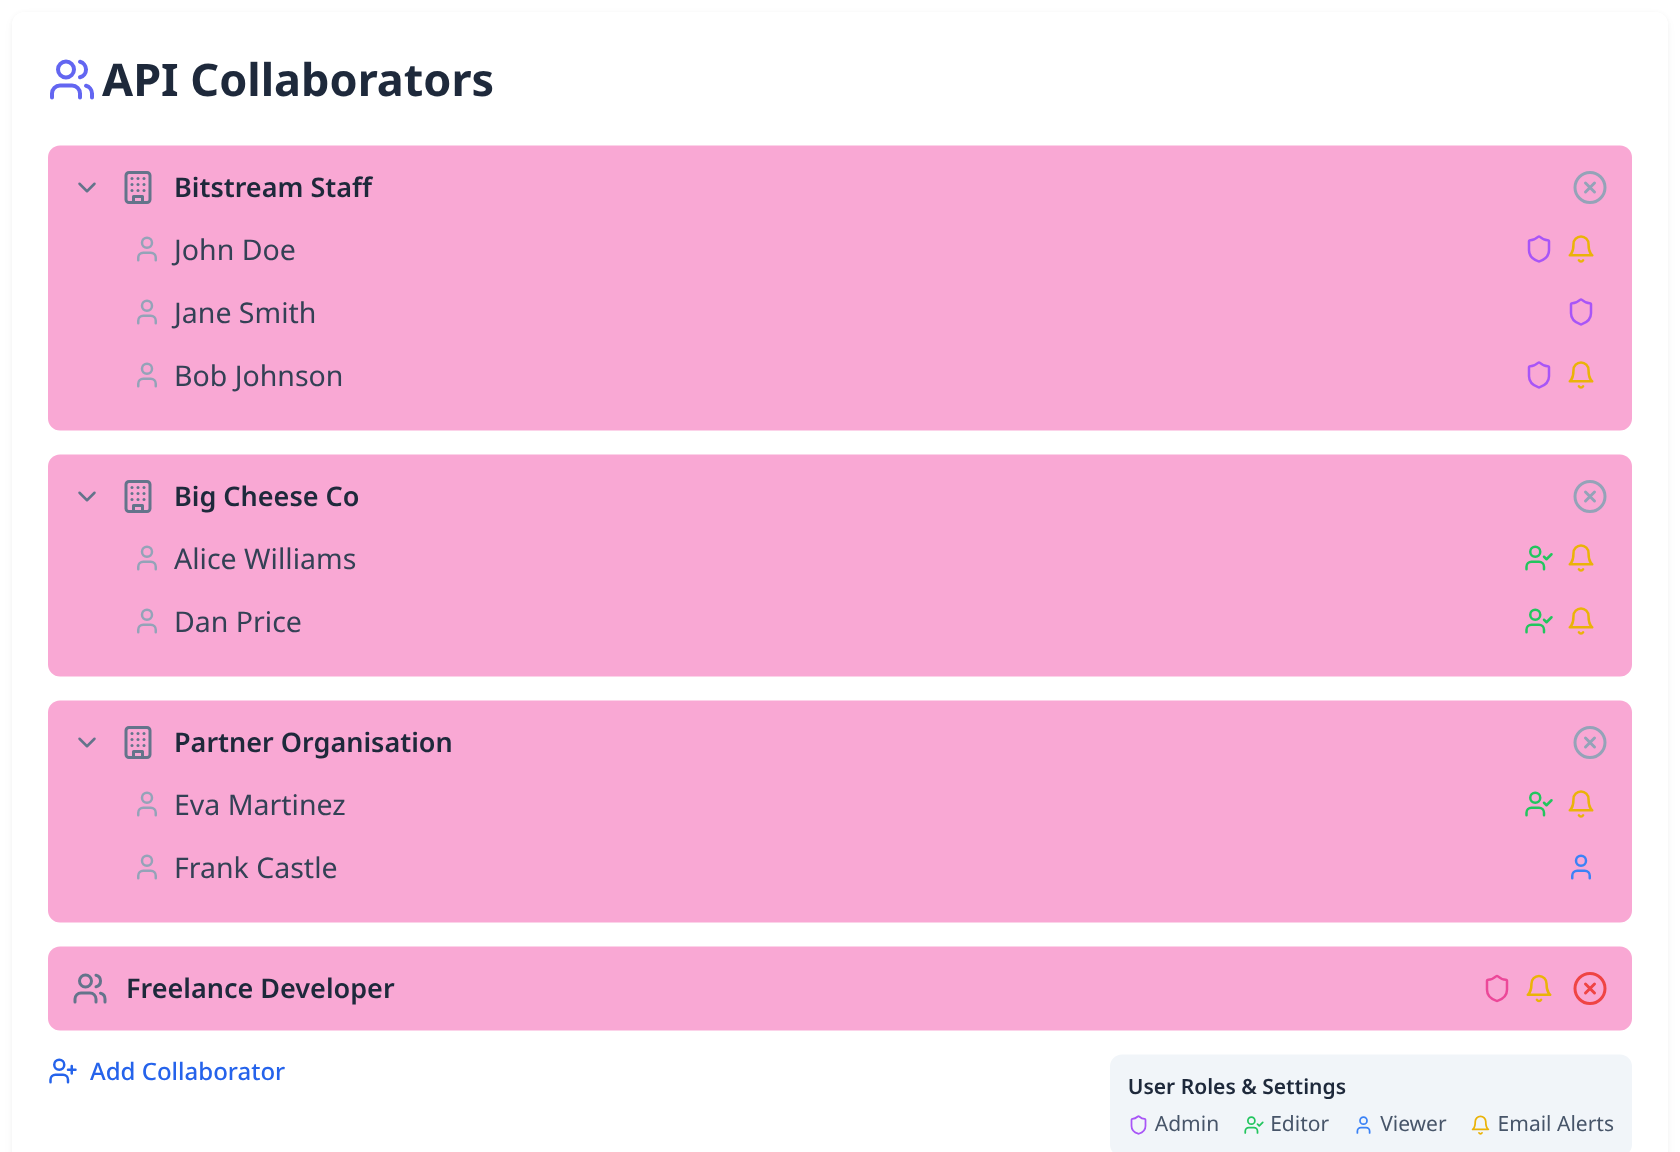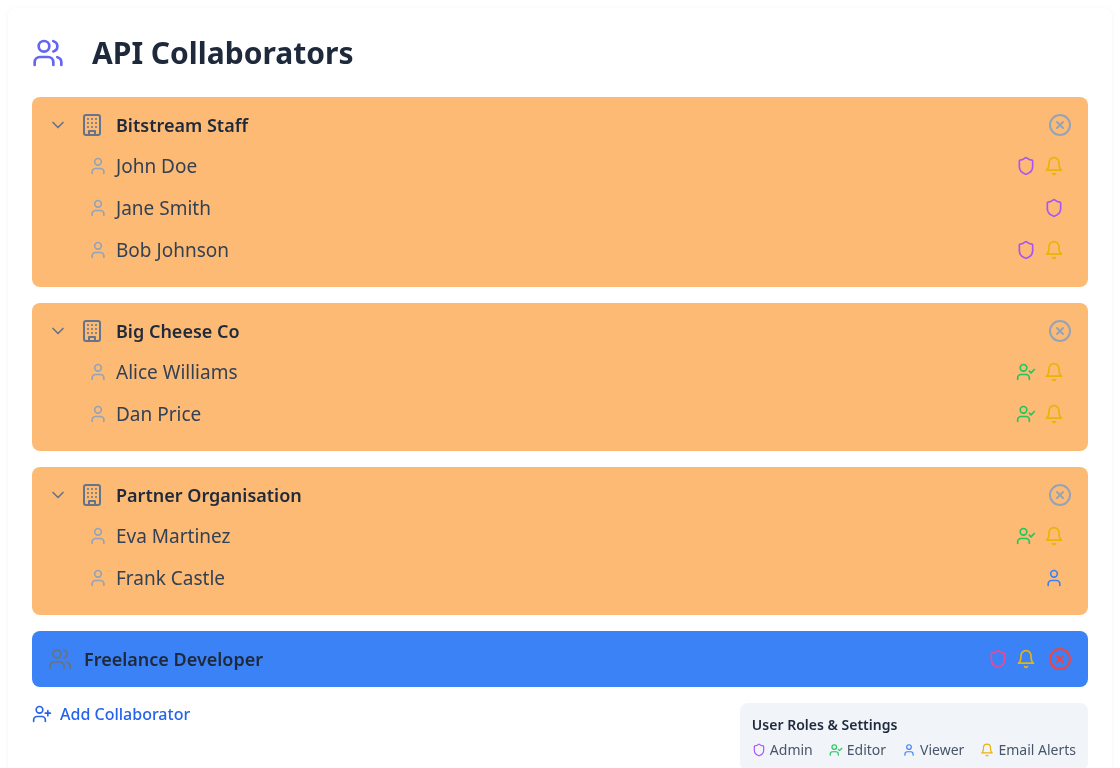--- a/index.html
+++ b/index.html
@@ -11,30 +11,30 @@
   }
   .card {
     background: #ffffff;
     border-radius: 8px;
     padding: 24px;
     box-shadow: 0 1px 3px rgba(0,0,0,0.04), 0 2px 8px rgba(0,0,0,0.03);
   }
   .page-header {
     display: flex;
     align-items: center;
-    gap: 28px;
+    gap: 4px;
     margin-bottom: 24px;
   }
   .page-header h1 {
     font-size: 30px;
     font-weight: 700;
     color: #1e293b;
   }
   .org-block {
-    background: #fdba74;
+    background: #f9a8d4;
     border-radius: 8px;
     padding: 16px;
     margin-bottom: 16px;
   }
   .org-header {
     display: flex;
     align-items: center;
     gap: 12px;
   }
   .org-title {
@@ -66,21 +66,21 @@
     margin-left: 8px;
     font-size: 19px;
     color: #334155;
   }
   .badge-row {
     display: flex;
     align-items: center;
     gap: 8px;
   }
   .freelancer-block {
-    background: #3b82f6;
+    background: #f9a8d4;
     border-radius: 8px;
     padding: 16px;
     margin-bottom: 16px;
     display: flex;
     align-items: center;
     gap: 12px;
   }
   .freelancer-title {
     font-size: 18px;
     font-weight: 600;

